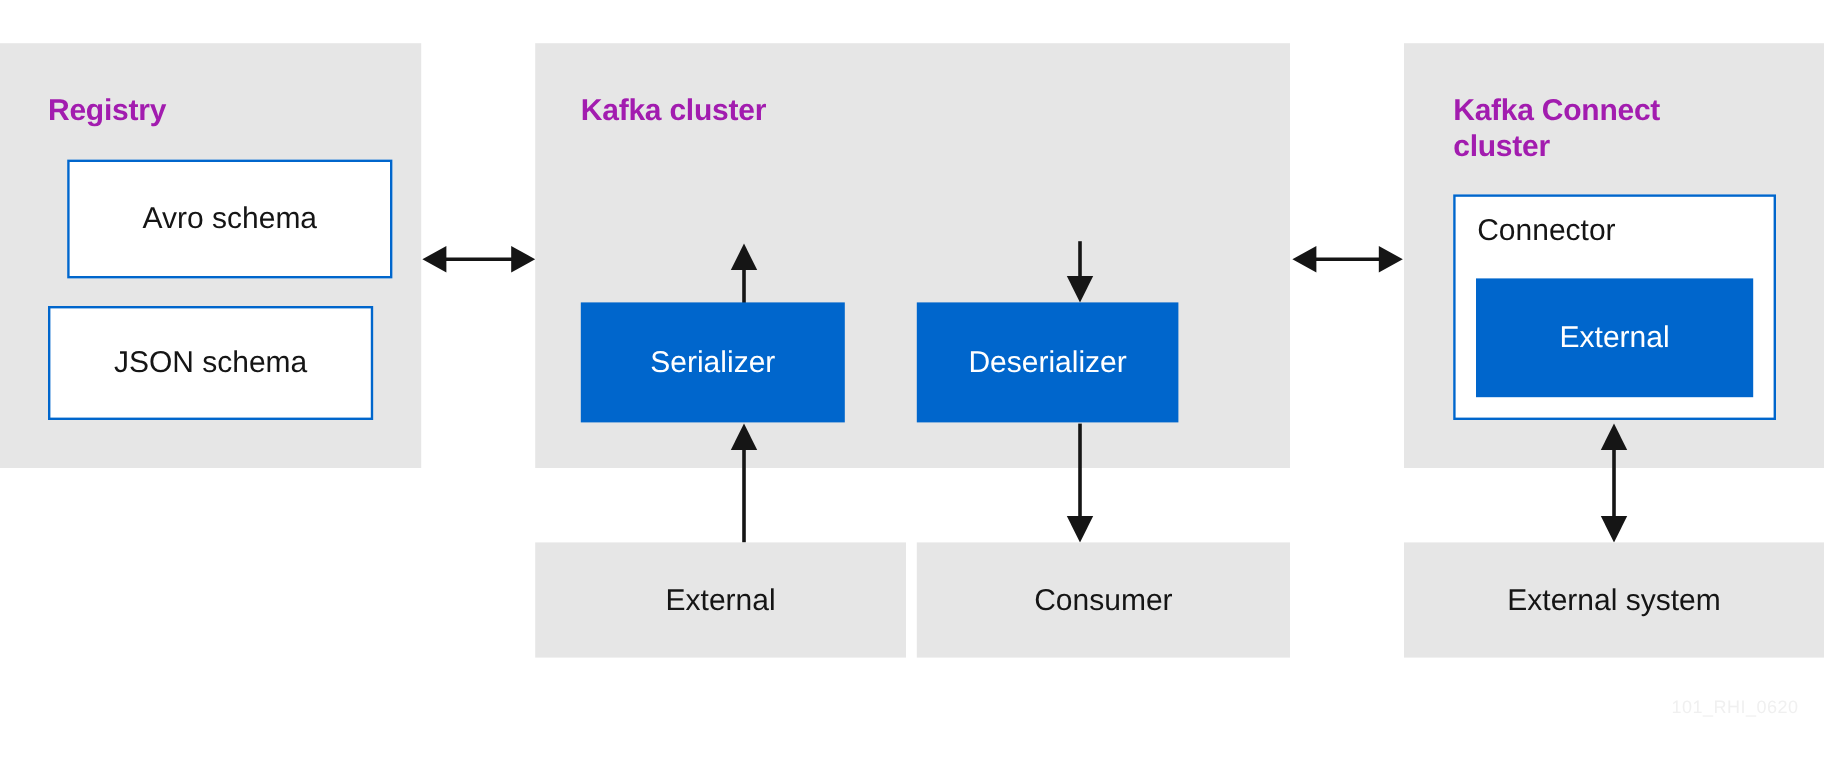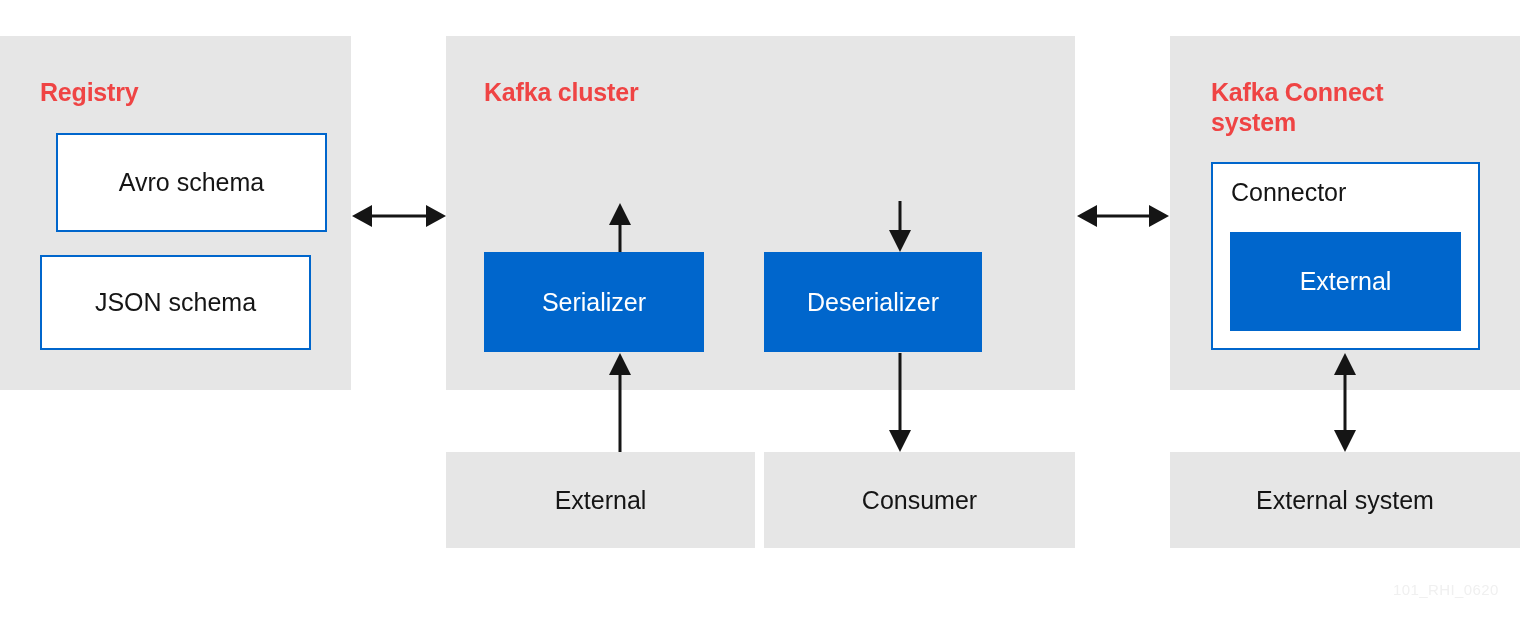--- a/index.html
+++ b/index.html
@@ -20,21 +20,21 @@
   }
 
   .panel {
     position: absolute;
     background: #e6e6e6;
   }
   .panel-title {
     position: absolute;
     font-size: 25px;
     font-weight: bold;
-    color: #ef4444;
+    color: #a21caf;
     letter-spacing: -0.2px;
     line-height: 1.18;
     white-space: pre-line;
   }
 
   .box {
     position: absolute;
     box-sizing: border-box;
     display: flex;
     align-items: center;
@@ -140,21 +140,21 @@
 
   <svg class="arrow-svg" style="left:1077px; top:200px;" width="92" height="32" viewBox="0 0 92 32">
     <line x1="16" y1="16" x2="76" y2="16"></line>
     <polygon points="0,16 20,5 20,27"></polygon>
     <polygon points="92,16 72,5 72,27"></polygon>
   </svg>
 
   <div class="panel" style="left:1170px; top:36px; width:350px; height:354px;"></div>
 
   <div class="panel-title" style="left:1211px; top:78px; width:300px;">Kafka Connect
-system</div>
+cluster</div>
 
   <div class="box box-white-blue box-label-topleft" style="left:1211px; top:162px; width:269px; height:188px;">
     <span>Connector</span>
   </div>
 
   <div class="box box-blue" style="left:1230px; top:232px; width:231px; height:99px;">
     <span>External</span>
   </div>
 
   <svg class="arrow-svg" style="left:1331px; top:353px;" width="28" height="99" viewBox="0 0 28 99">

